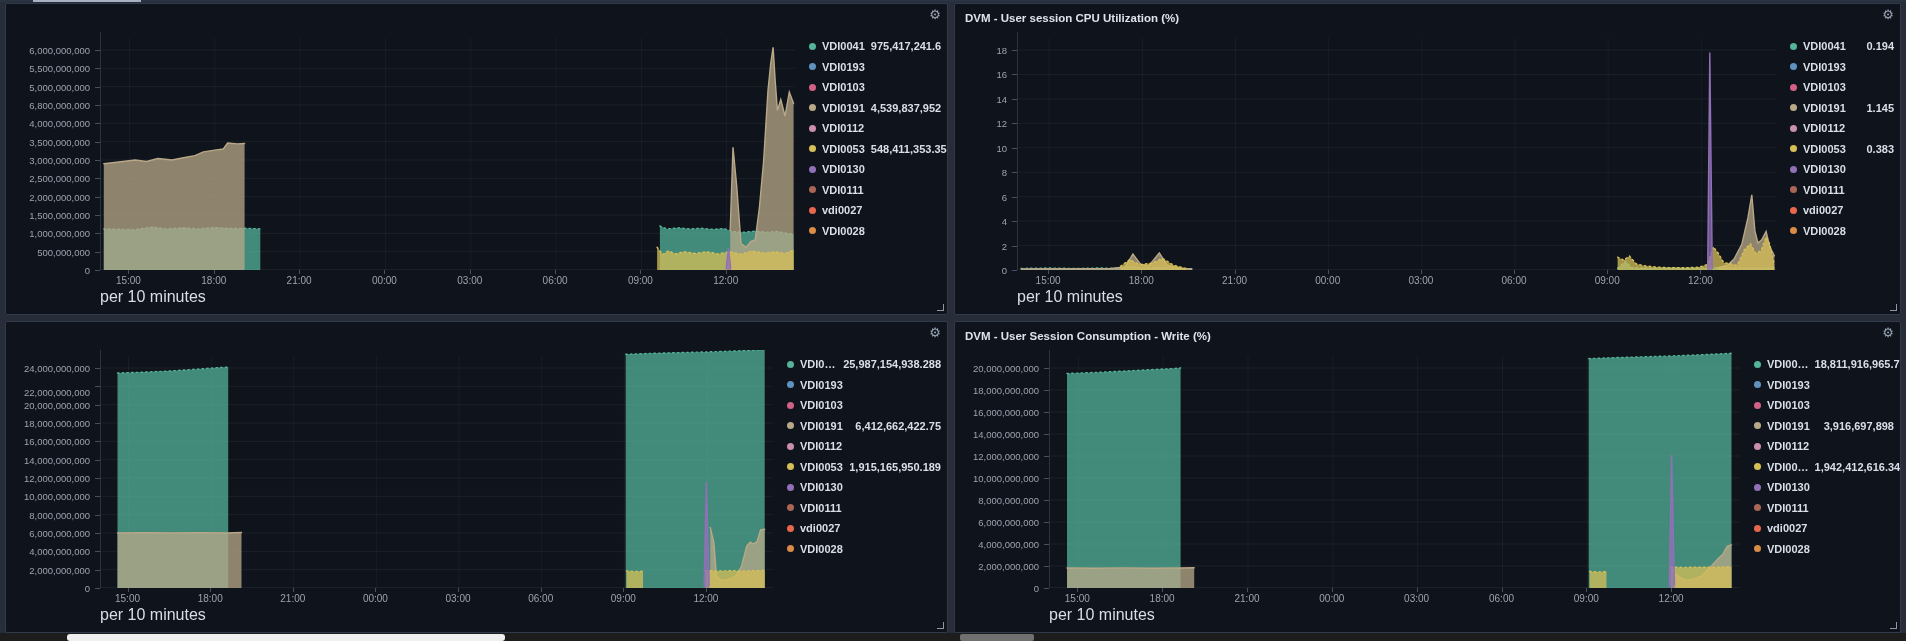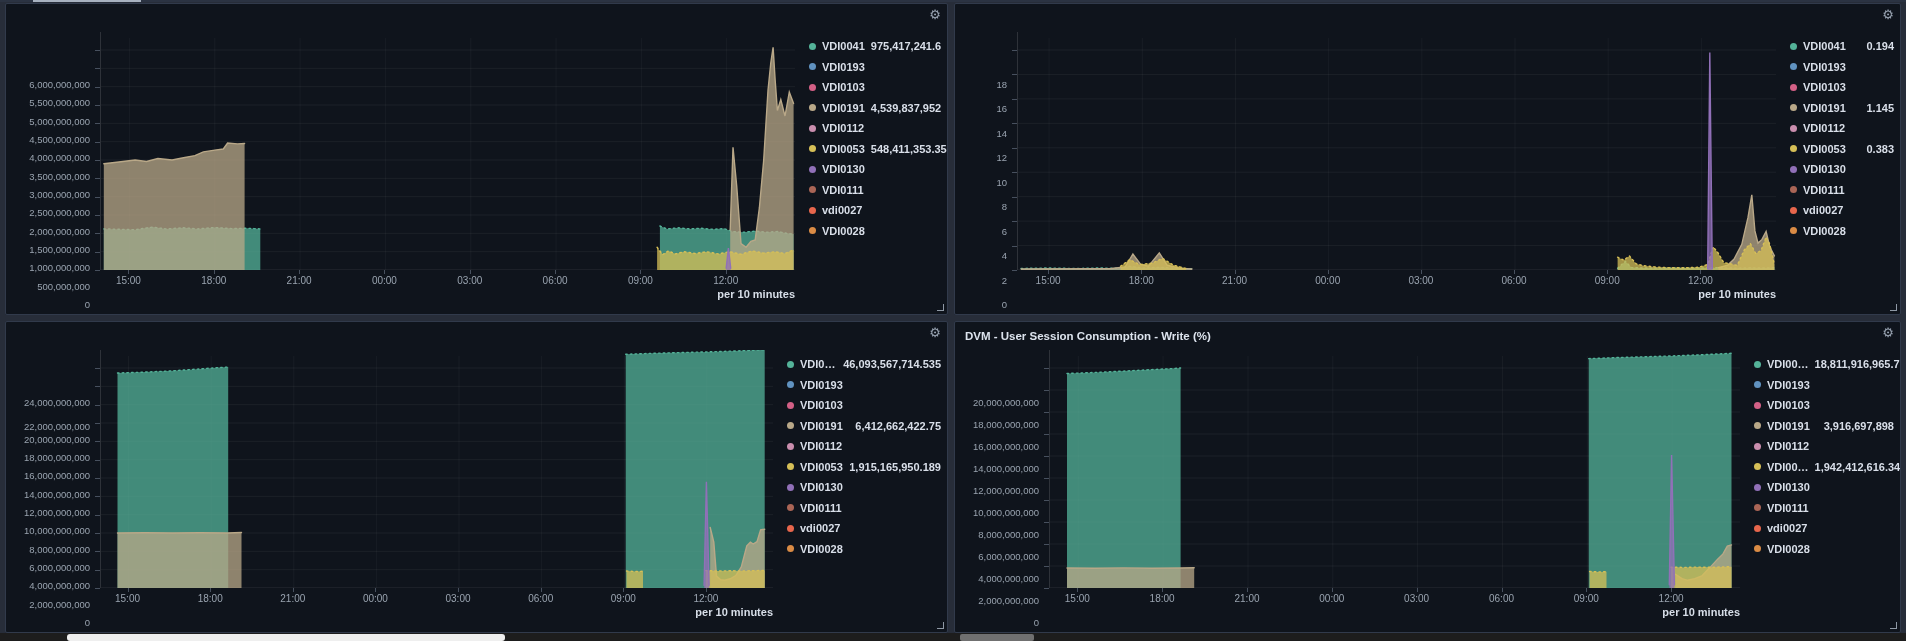--- a/index.html
+++ b/index.html
@@ -11,29 +11,29 @@
 
   .panel { position:absolute; background:#0f141c; border:1px solid #313a4b; border-radius:2px; overflow:hidden; }
   .phead { position:absolute; left:0; top:0; right:0; height:24px; }
   .ptitle { font-size:11.5px; font-weight:700; color:#dce3ed; padding:8px 0 0 10px; white-space:nowrap; }
   .gear { position:absolute; top:4px; right:6px; background:none; border:none; color:#97a2b0;
           font-size:13px; line-height:1; cursor:pointer; }
   .pbody { position:absolute; left:0; right:0; top:24px; bottom:0; display:flex; padding:4px 6px 10px 8px; }
   .chart { flex:1; display:flex; min-width:0; }
   .ycol { position:relative; width:86px; flex:0 0 auto; }
   .p2 .ycol { width:54px; }
-  .ylab { position:absolute; right:10px; transform:translateY(-50%); font-size:9.5px; color:#9aa4b0; white-space:nowrap;margin-top:34px; }
+  .ylab { position:absolute; right:10px; transform:translateY(-50%); font-size:9.5px; color:#9aa4b0; white-space:nowrap; }
   .ytick { position:absolute; right:0; width:5px; height:1px; background:#47505e; }
   .plotwrap { flex:1; display:flex; flex-direction:column; min-width:0; }
   .plot { position:relative; flex:1; border-left:1px solid rgba(255,255,255,0.13); min-height:0; }
   .plot svg { position:absolute; left:0; top:0; }
   .xrow { position:relative; height:18px; flex:0 0 auto; }
   .xlab { position:absolute; top:5px; transform:translateX(-50%); font-size:10px; color:#9aa4b0; white-space:nowrap; }
   .xtick { position:absolute; top:0; width:1px; height:4px; background:#47505e; }
-  .xtitle { height:16px; text-align:right; font-size:11px; font-weight:700; color:#d7dee8; flex:0 0 auto; }
+  .xtitle { height:16px; text-align:left; font-size:16px; font-weight:400; color:#d7dee8; flex:0 0 auto; }
   .grid  { stroke:rgba(255,255,255,0.055); stroke-width:1; }
   .gridv { stroke:rgba(255,255,255,0.04);  stroke-width:1; }
 
   .legend { flex:0 0 auto; padding-top:8px; padding-left:14px; }
   .p1 .legend { width:146px; } .p2 .legend { width:118px; }
   .p3 .legend { width:168px; } .p4 .legend { width:154px; }
   .lrow { display:flex; align-items:center; gap:6px; margin-bottom:8.5px; font-size:11px;
           font-weight:600; color:#d9dfe9; cursor:pointer; white-space:nowrap; }
   .dot { width:7px; height:7px; border-radius:50%; flex:0 0 auto; }
   .lval { margin-left:auto; }
@@ -58,21 +58,21 @@
     </header>
     <div class="pbody">
       <div class="chart">
         <div class="ycol">
             <div class="ylab" style="top:18.0px">6,000,000,000</div>
             <div class="ytick" style="top:18.0px"></div>
             <div class="ylab" style="top:36.3px">5,500,000,000</div>
             <div class="ytick" style="top:36.3px"></div>
             <div class="ylab" style="top:54.7px">5,000,000,000</div>
             <div class="ytick" style="top:54.7px"></div>
-            <div class="ylab" style="top:73.0px">4,500,000,000</div>
+            <div class="ylab" style="top:73.0px">6,800,000,000</div>
             <div class="ytick" style="top:73.0px"></div>
             <div class="ylab" style="top:91.3px">4,000,000,000</div>
             <div class="ytick" style="top:91.3px"></div>
             <div class="ylab" style="top:109.7px">3,500,000,000</div>
             <div class="ytick" style="top:109.7px"></div>
             <div class="ylab" style="top:128.0px">3,000,000,000</div>
             <div class="ytick" style="top:128.0px"></div>
             <div class="ylab" style="top:146.3px">2,500,000,000</div>
             <div class="ytick" style="top:146.3px"></div>
             <div class="ylab" style="top:164.7px">2,000,000,000</div>
@@ -196,20 +196,21 @@
             <span class="lname">VDI0028</span>
             <span class="lval"></span>
           </div>
         </div>
     </div>
     <span class="resize"></span>
   </section>
 
   <section class="panel p2" style="left:954px; top:3px; width:947px; height:312px;">
     <header class="phead">
+      <h2 class="ptitle">DVM - User session CPU Utilization (%)</h2>
       <button class="gear"><span>⚙</span></button>
     </header>
     <div class="pbody">
       <div class="chart">
         <div class="ycol">
             <div class="ylab" style="top:18.0px">18</div>
             <div class="ytick" style="top:18.0px"></div>
             <div class="ylab" style="top:42.4px">16</div>
             <div class="ytick" style="top:42.4px"></div>
             <div class="ylab" style="top:66.9px">14</div>
@@ -435,21 +436,21 @@
               <div class="xtick" style="left:605.9px"></div>
               <div class="xlab" style="left:605.9px">12:00</div>
             </div>
           <div class="xtitle">per 10 minutes</div>
         </div>
       </div>
       <div class="legend">
           <div class="lrow">
             <span class="dot" style="background:#54B399"></span>
             <span class="lname">VDI0…</span>
-            <span class="lval">46,093,567,714.535</span>
+            <span class="lval">25,987,154,938.288</span>
           </div>
           <div class="lrow">
             <span class="dot" style="background:#6092C0"></span>
             <span class="lname">VDI0193</span>
             <span class="lval"></span>
           </div>
           <div class="lrow">
             <span class="dot" style="background:#D36086"></span>
             <span class="lname">VDI0103</span>
             <span class="lval"></span>

